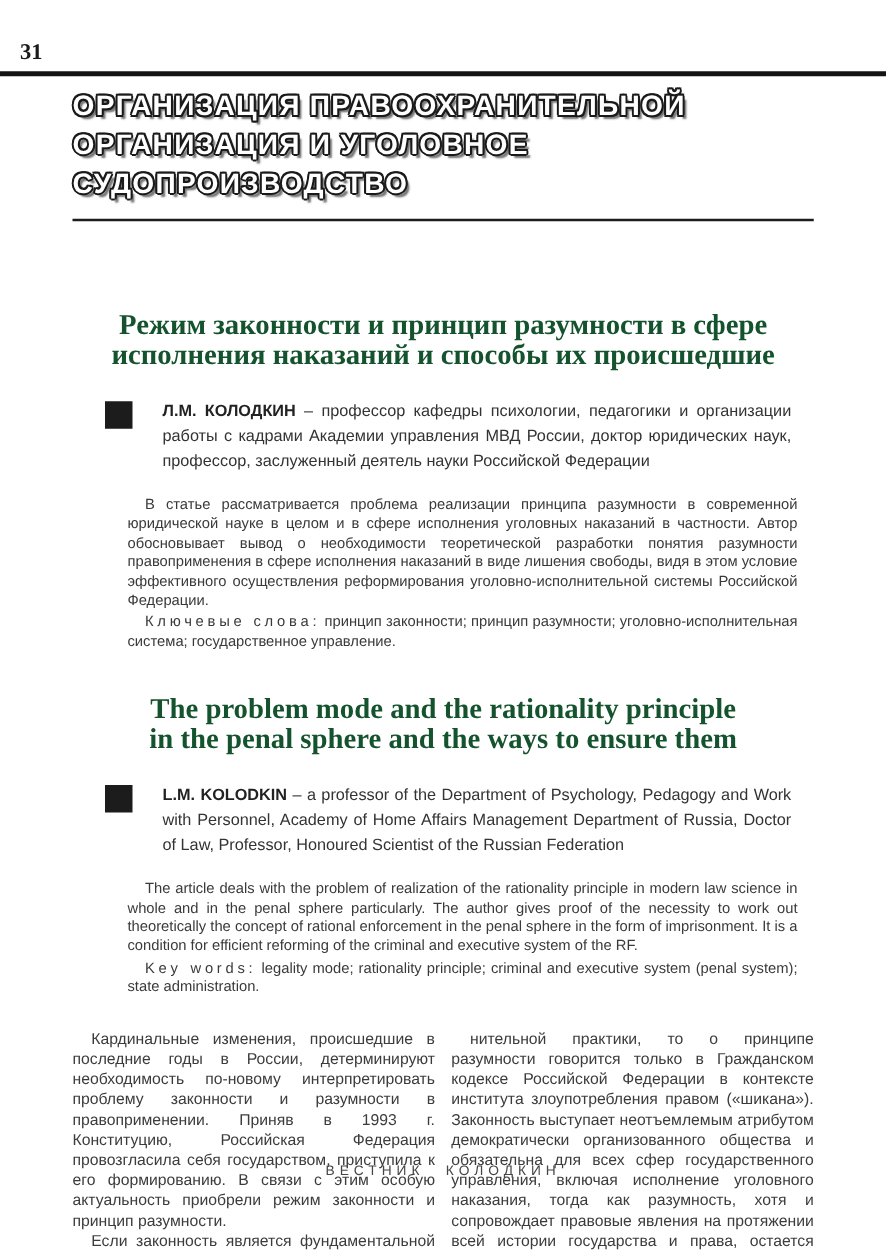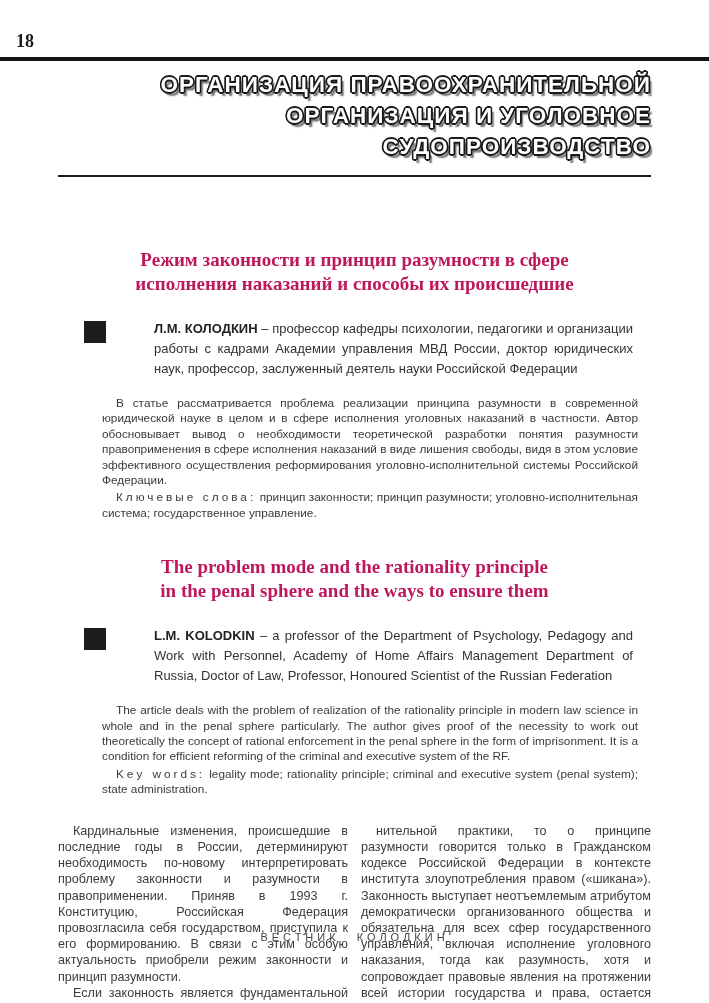--- a/index.html
+++ b/index.html
@@ -23,50 +23,49 @@
   }
   .rule-thick{
     margin-top:5px;
     border:0;border-top:4px solid #141414;
   }
   .rule-thin{
     margin-top:13px;
     border:0;border-top:2px solid #1d1d1d;
   }
   .section-header{
-    text-align:right;
+    text-align:left;
     font-weight:bold;
     font-size:22.5px;
     line-height:31px;
     letter-spacing:1px;
     color:#ffffff;
     text-shadow:
       -1.3px -1.3px 0 #1a1a1a, 1.3px -1.3px 0 #1a1a1a,
       -1.3px 1.3px 0 #1a1a1a, 1.3px 1.3px 0 #1a1a1a,
       -1.6px 0 0 #1a1a1a, 1.6px 0 0 #1a1a1a,
       0 -1.6px 0 #1a1a1a, 0 1.6px 0 #1a1a1a,
       3px 3.5px 1.5px rgba(0,0,0,0.55);
   }
   .article-title{
     text-align:center;
     font-family:"Liberation Serif",serif;
     font-weight:bold;
-    font-size:19px;
+    font-size:23px;
     line-height:24px;
-    color:#be185d;
+    color:#14532d;
   }
   .title-ru{margin-top:71px;}
   .title-en{margin-top:34px;}
   .author-row{
     display:flex;
     align-items:flex-start;
     margin-top:23px;
     padding-left:26px;
     padding-right:18px;
-    gap:24px;
   }
   .author-square{
     flex:0 0 auto;
     width:22px;height:22px;
     background:#1c1c1c;
     margin-top:2px;
   }
   .author-text{
     margin-left:24px;
     font-size:13px;
@@ -107,21 +106,21 @@
     font-size:11px;
     letter-spacing:4px;
     word-spacing:10px;
     color:#474747;
   }
 </style>
 </head>
 <body>
 
 <div class="page">
-  <div class="page-number">18</div>
+  <div class="page-number">31</div>
   <hr class="rule-thick">
 
   <div class="content">
     <div class="section-header">
       <div>ОРГАНИЗАЦИЯ ПРАВООХРАНИТЕЛЬНОЙ</div>
       <div>ОРГАНИЗАЦИЯ И УГОЛОВНОЕ</div>
       <div>СУДОПРОИЗВОДСТВО</div>
     </div>
     <hr class="rule-thin">
 

